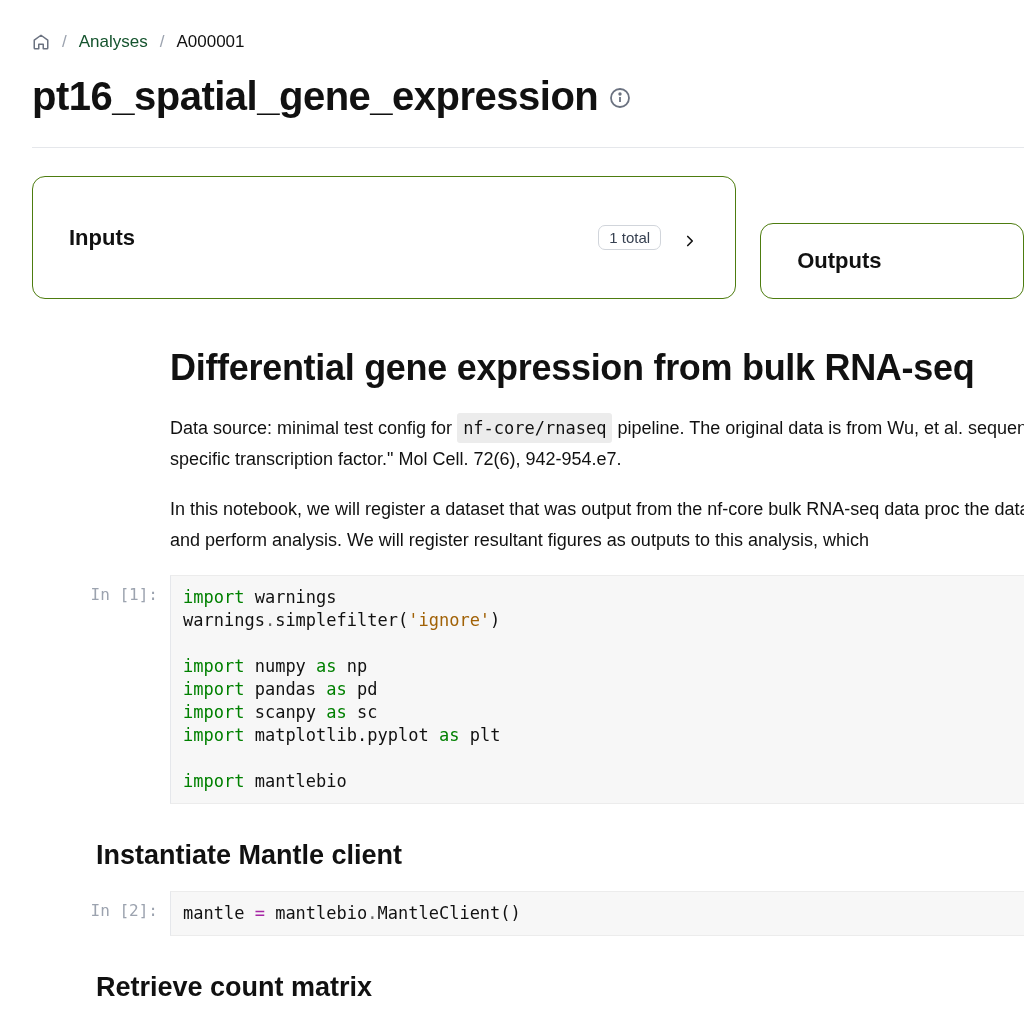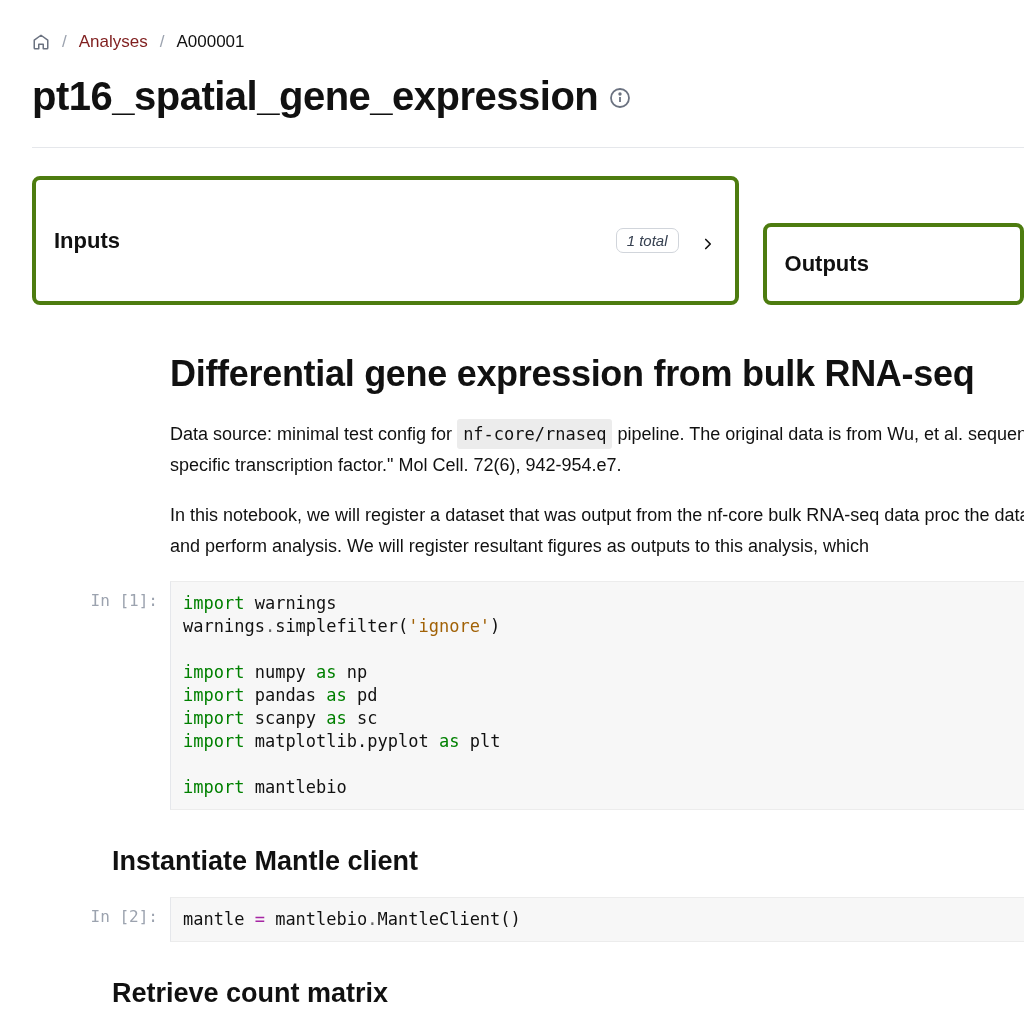--- a/index.html
+++ b/index.html
@@ -15,21 +15,21 @@
   .breadcrumb {
     display: flex;
     align-items: center;
     gap: 12px;
     font-size: 17px;
     color: #9ca3af;
     margin-bottom: 22px;
   }
   .breadcrumb .sep { color: #9ca3af; }
   .breadcrumb .home-icon svg { display: block; }
-  .breadcrumb .link { color: #7f1d1d; }
+  .breadcrumb .link { color: #14532d; }
   .breadcrumb .current { color: #111; }
   h1.page-title {
     font-size: 40px;
     font-weight: 700;
     letter-spacing: -0.5px;
     display: flex;
     align-items: center;
     gap: 10px;
     margin-bottom: 28px;
   }
@@ -38,38 +38,37 @@
     border-top: 1px solid #e5e7eb;
     margin: 0 0 28px 0;
     width: 2000px;
   }
   .cards-row {
     display: flex;
     gap: 24px;
     margin-bottom: 48px;
   }
   .card {
-    border: 4px solid #4d7c0f;
-    border-radius: 8px;
-    padding: 24px 18px;
+    border: 1px solid #4d7c0f;
+    border-radius: 13px;
+    padding: 24px 36px;
     display: flex;
     align-items: center;
     justify-content: space-between;
   }
   .card.inputs { width: 824px; }
   .card.outputs { width: 300px; margin-top: 47px; }
   .card-title {
     font-size: 22px;
     font-weight: 600;
   }
   .card-right {
     display: flex;
     align-items: flex-end;
     gap: 20px;
-    font-style: italic;
   }
   .pill {
     border: 1px solid #d1d5db;
     border-radius: 7px;
     padding: 3px 10px;
     font-size: 15px;
     color: #374151;
     background: #fff;
   }
   .chevron svg { display: block; }
@@ -79,21 +78,21 @@
   .nb-heading {
     font-size: 36px;
     font-weight: 700;
     margin-left: 138px;
     margin-bottom: 24px;
     letter-spacing: -0.3px;
   }
   .nb-h2 {
     font-size: 27px;
     font-weight: 700;
-    margin-left: 80px;
+    margin-left: 64px;
     margin-bottom: 20px;
     margin-top: 36px;
   }
   .nb-para {
     margin-left: 138px;
     font-size: 18px;
     line-height: 1.7;
     color: #111;
     margin-bottom: 20px;
     width: 900px;

